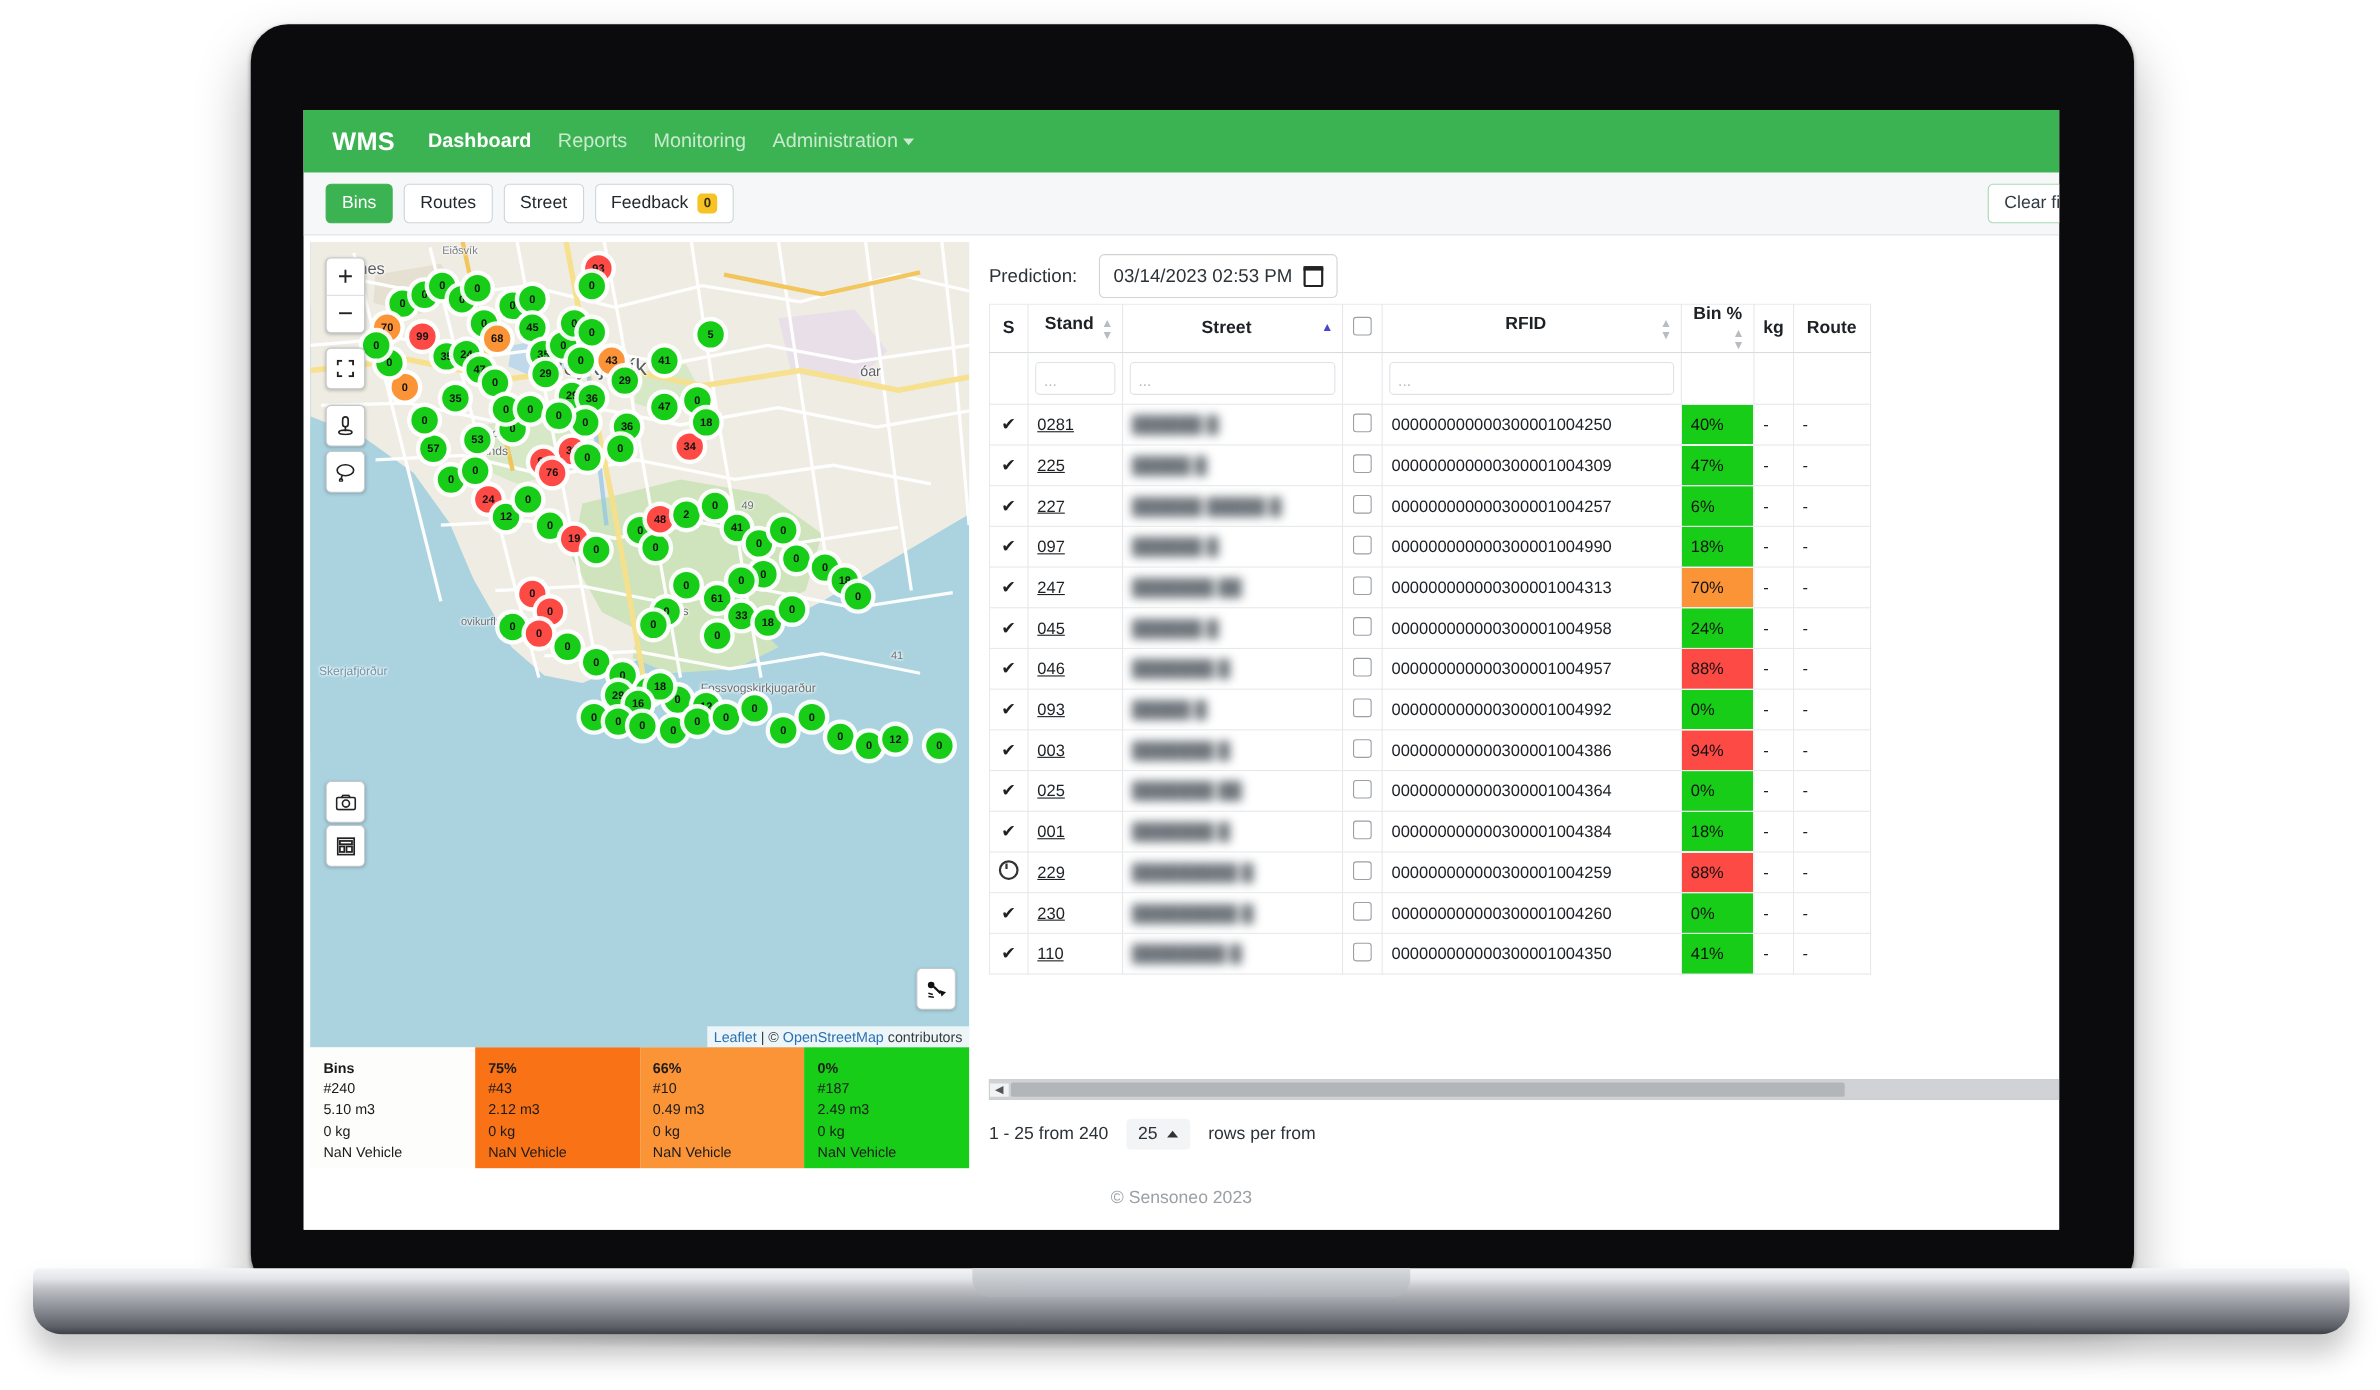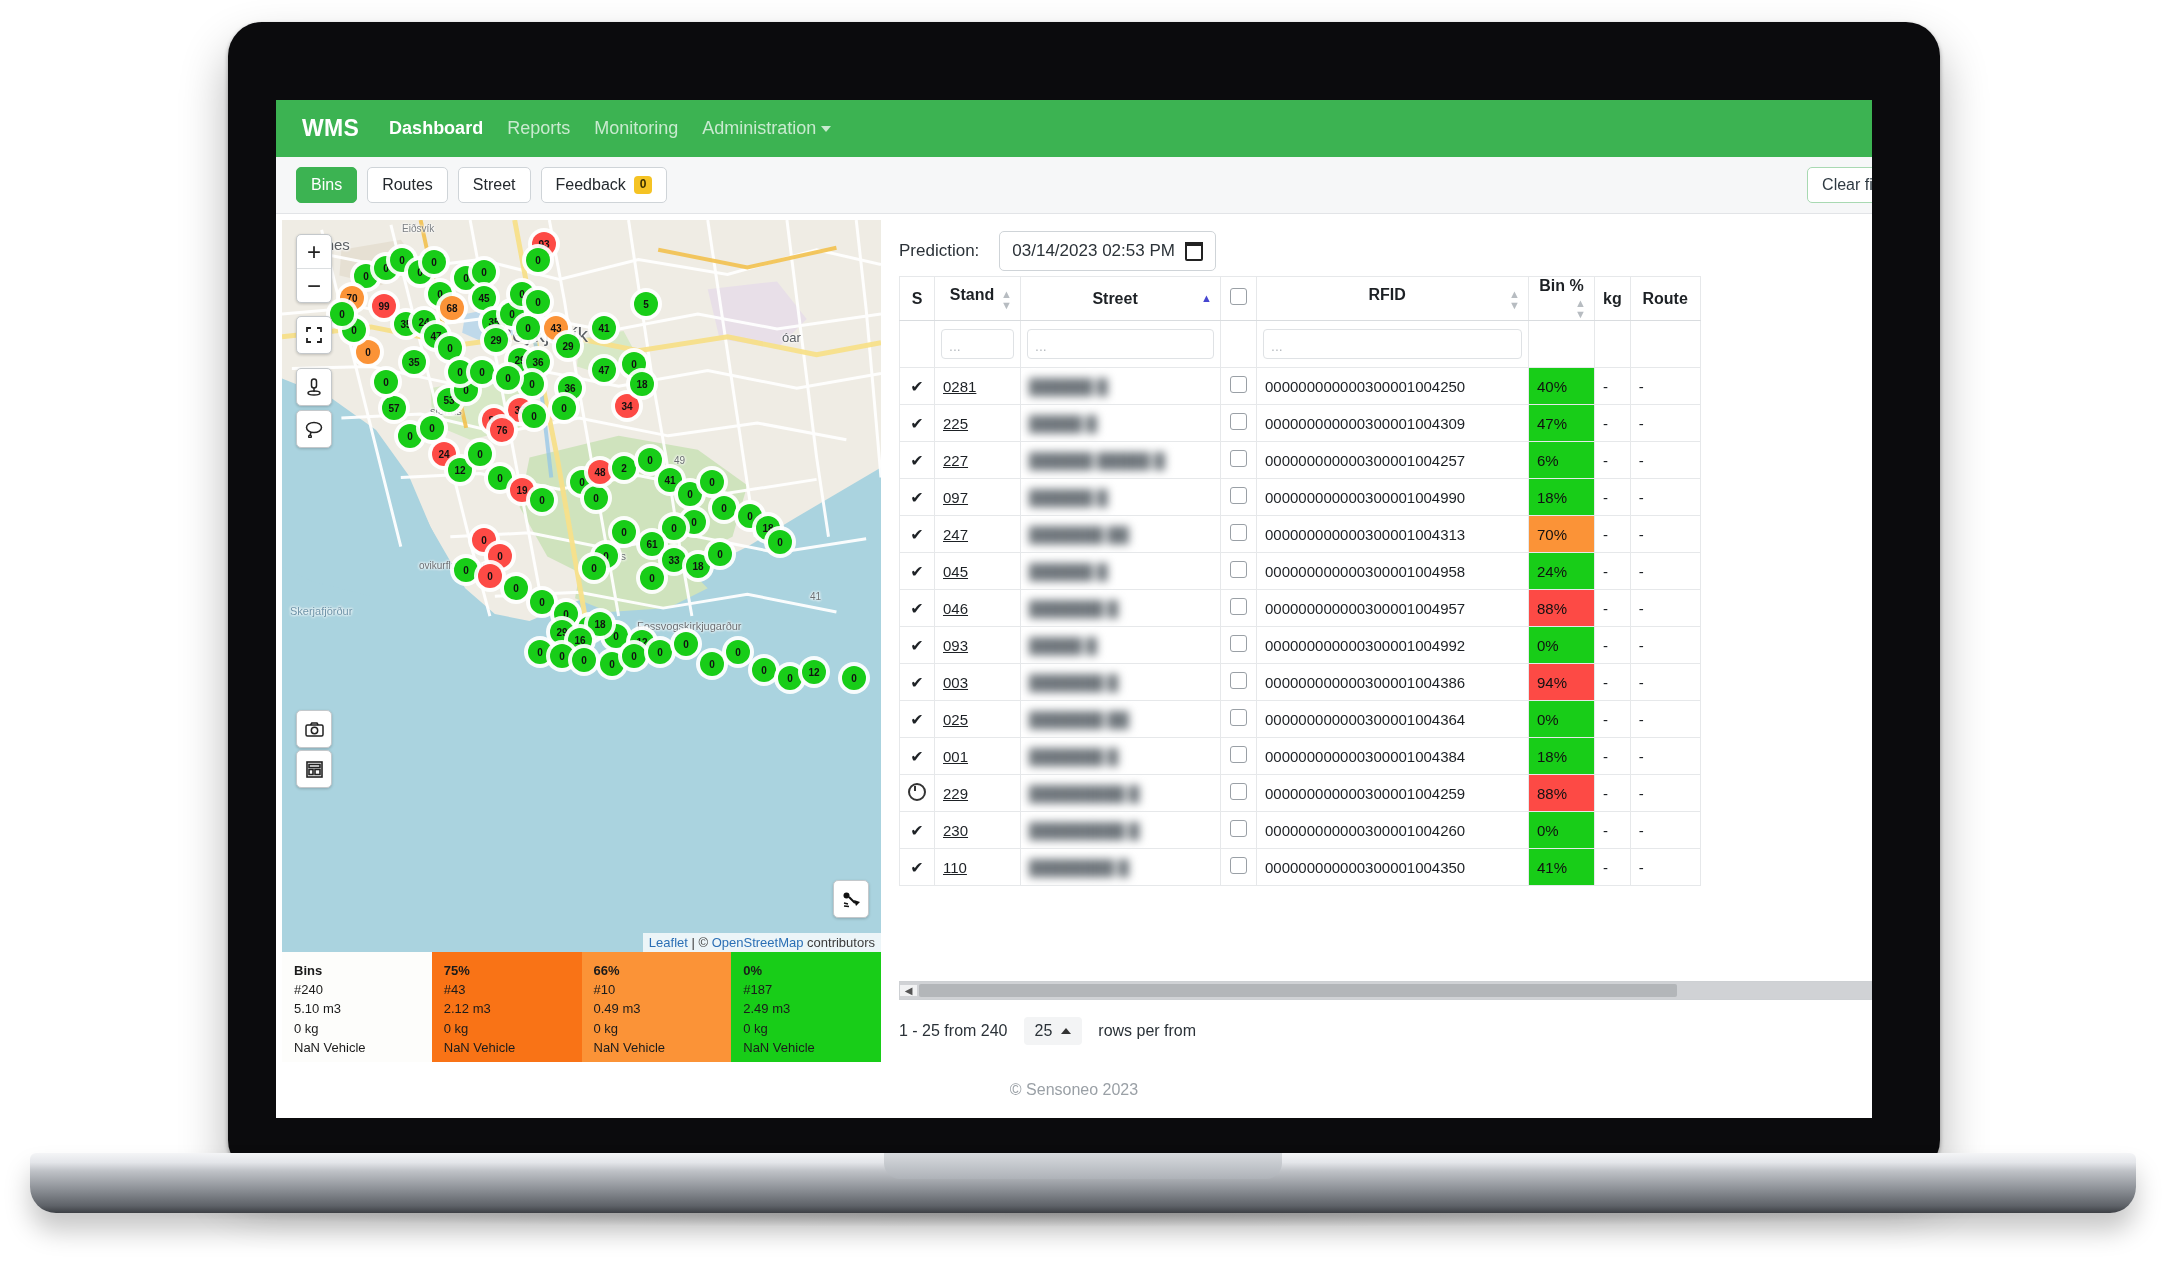--- a/index.html
+++ b/index.html
@@ -231,21 +231,21 @@
                 <div class="marker" style="left: 112px; top: 92px; background: rgb(24, 205, 24); z-index: 3;">35</div>
                 <div class="marker" style="left: 130px; top: 90px; background: rgb(24, 205, 24); z-index: 3;">24</div>
                 <div class="marker" style="left: 146px; top: 62px; background: rgb(24, 205, 24); z-index: 3;">0</div>
                 <div class="marker" style="left: 142px; top: 104px; background: rgb(24, 205, 24); z-index: 3;">47</div>
                 <div class="marker" style="left: 158px; top: 76px; background: rgb(251, 147, 55); z-index: 3;">68</div>
                 <div class="marker" style="left: 172px; top: 46px; background: rgb(24, 205, 24); z-index: 3;">0</div>
                 <div class="marker" style="left: 190px; top: 40px; background: rgb(24, 205, 24); z-index: 3;">0</div>
                 <div class="marker" style="left: 190px; top: 66px; background: rgb(24, 205, 24); z-index: 3;">45</div>
                 <div class="marker" style="left: 156px; top: 116px; background: rgb(24, 205, 24); z-index: 3;">0</div>
                 <div class="marker" style="left: 120px; top: 130px; background: rgb(24, 205, 24); z-index: 3;">35</div>
-                <div class="marker" style="left: 155px; top: 168px; background: rgb(24, 205, 24); z-index: 3;">53</div>
+                <div class="marker" style="left: 140px; top: 168px; background: rgb(24, 205, 24); z-index: 3;">53</div>
                 <div class="marker" style="left: 172px; top: 158px; background: rgb(24, 205, 24); z-index: 3;">0</div>
                 <div class="marker" style="left: 180px; top: 178px; background: rgb(253, 74, 69); z-index: 3; margin-left: 46px;">33</div>
                 <div class="marker" style="left: 200px; top: 188px; background: rgb(253, 74, 69); z-index: 3;">83</div>
                 <div class="marker" style="left: 208px; top: 198px; background: rgb(253, 74, 69); z-index: 3;">76</div>
                 <div class="marker" style="left: 200px; top: 90px; background: rgb(24, 205, 24); z-index: 3;">35</div>
                 <div class="marker" style="left: 202px; top: 108px; background: rgb(24, 205, 24); z-index: 3;">29</div>
                 <div class="marker" style="left: 218px; top: 82px; background: rgb(24, 205, 24); z-index: 3;">0</div>
                 <div class="marker" style="left: 234px; top: 96px; background: rgb(24, 205, 24); z-index: 3;">0</div>
                 <div class="marker" style="left: 226px; top: 128px; background: rgb(24, 205, 24); z-index: 3;">29</div>
                 <div class="marker" style="left: 244px; top: 130px; background: rgb(24, 205, 24); z-index: 3;">36</div>

